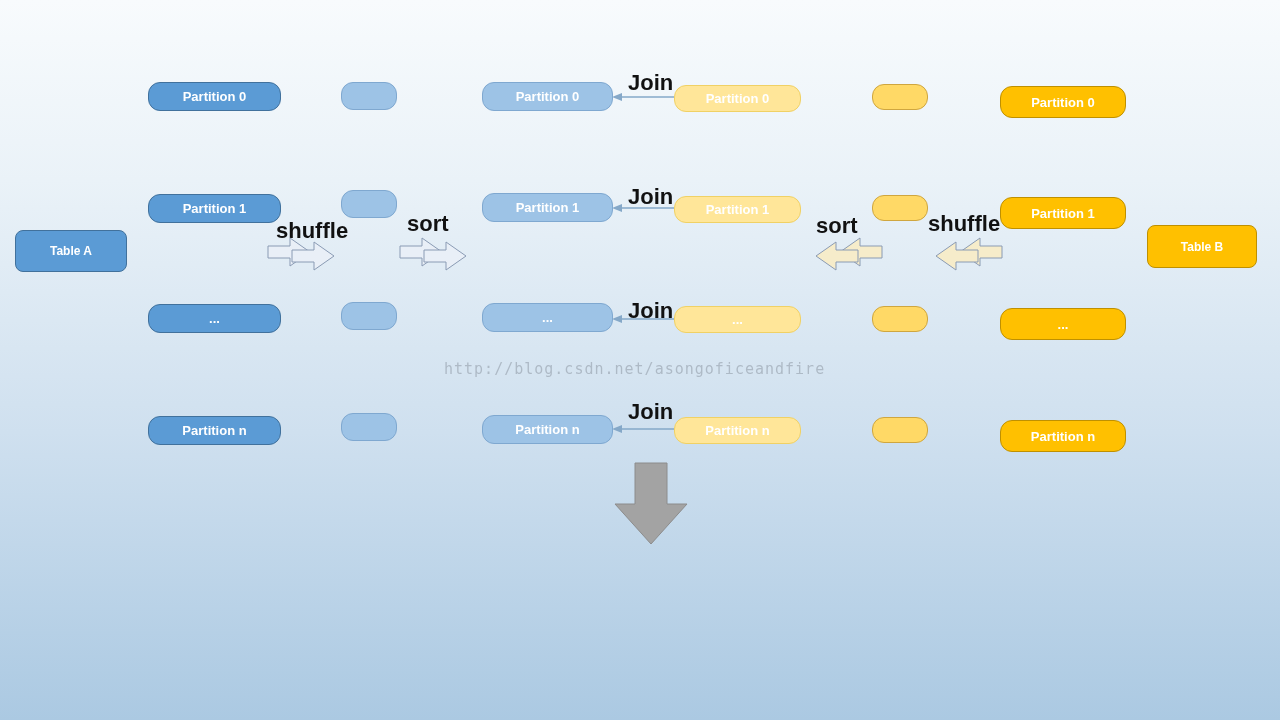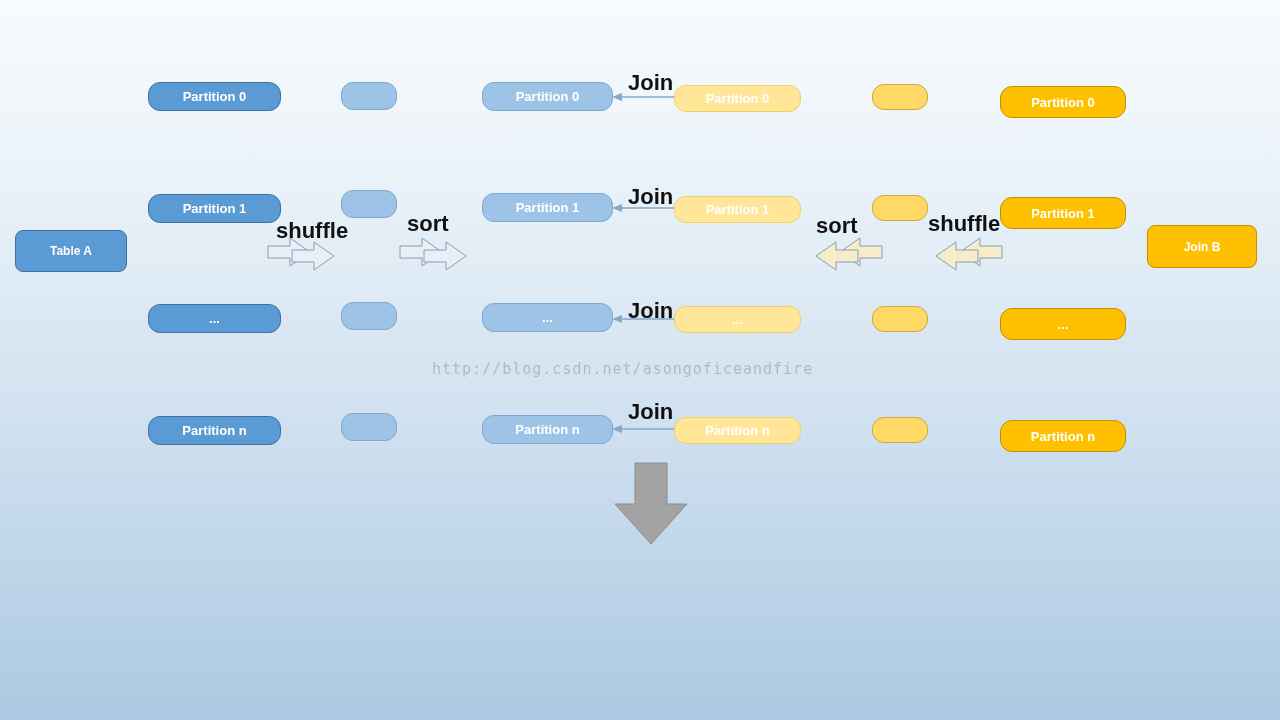--- a/index.html
+++ b/index.html
@@ -23,34 +23,34 @@
   .orange{background:#ffc000;border:1px solid #bf9000;}
   .table-node{border-radius:8px;font-size:12px;}
   .table-a{left:15px;top:230px;width:112px;height:42px;background:#5b9bd5;border:1px solid #41719c;}
   .table-b{left:1147px;top:225px;width:110px;height:43px;background:#ffc000;border:1px solid #bf9000;}
   .new-table{left:565px;top:588px;width:168px;height:73px;border-radius:10px;background:#ed7d31;border:1px solid #ae5a21;font-size:17px;}
   .proc-label{
     position:absolute;color:#111;font-weight:bold;font-size:22px;white-space:nowrap;
   }
   .arrow-svg{position:absolute;}
   .watermark{
-    position:absolute;left:432px;top:360px;
+    position:absolute;left:444px;top:360px;
     color:#8e98a4;opacity:0.55;font-size:15px;letter-spacing:1px;
     font-family:"DejaVu Sans Mono",monospace;
   }
 </style>
 </head>
 <body>
 
 <div class="canvas">
 
   <div class="watermark">http://blog.csdn.net/asongoficeandfire</div>
 
   <div class="box table-node table-a">Table A</div>
-  <div class="box table-node table-b">Join B</div>
+  <div class="box table-node table-b">Table B</div>
 
   <div class="box part blue-dark" style="left:148px;top:82px;width:133px">Partition 0</div>
   <div class="box part blue-dark" style="left:148px;top:194px;width:133px">Partition 1</div>
   <div class="box part blue-dark" style="left:148px;top:304px;width:133px">...</div>
   <div class="box part blue-dark" style="left:148px;top:416px;width:133px">Partition n</div>
 
   <div class="box part blue-light" style="left:341px;top:82px;width:56px;height:28px"></div>
   <div class="box part blue-light" style="left:341px;top:190px;width:56px;height:28px"></div>
   <div class="box part blue-light" style="left:341px;top:302px;width:56px;height:28px"></div>
   <div class="box part blue-light" style="left:341px;top:413px;width:56px;height:28px"></div>

